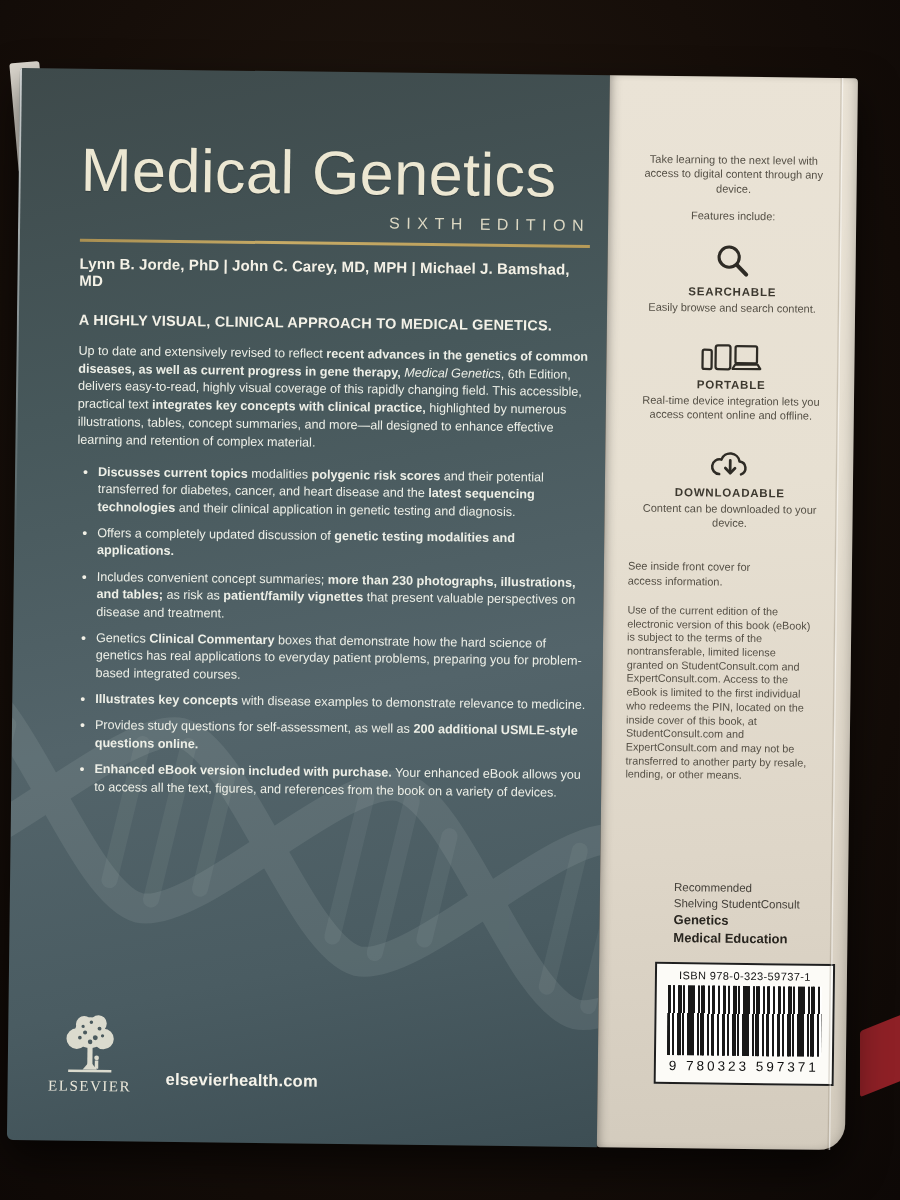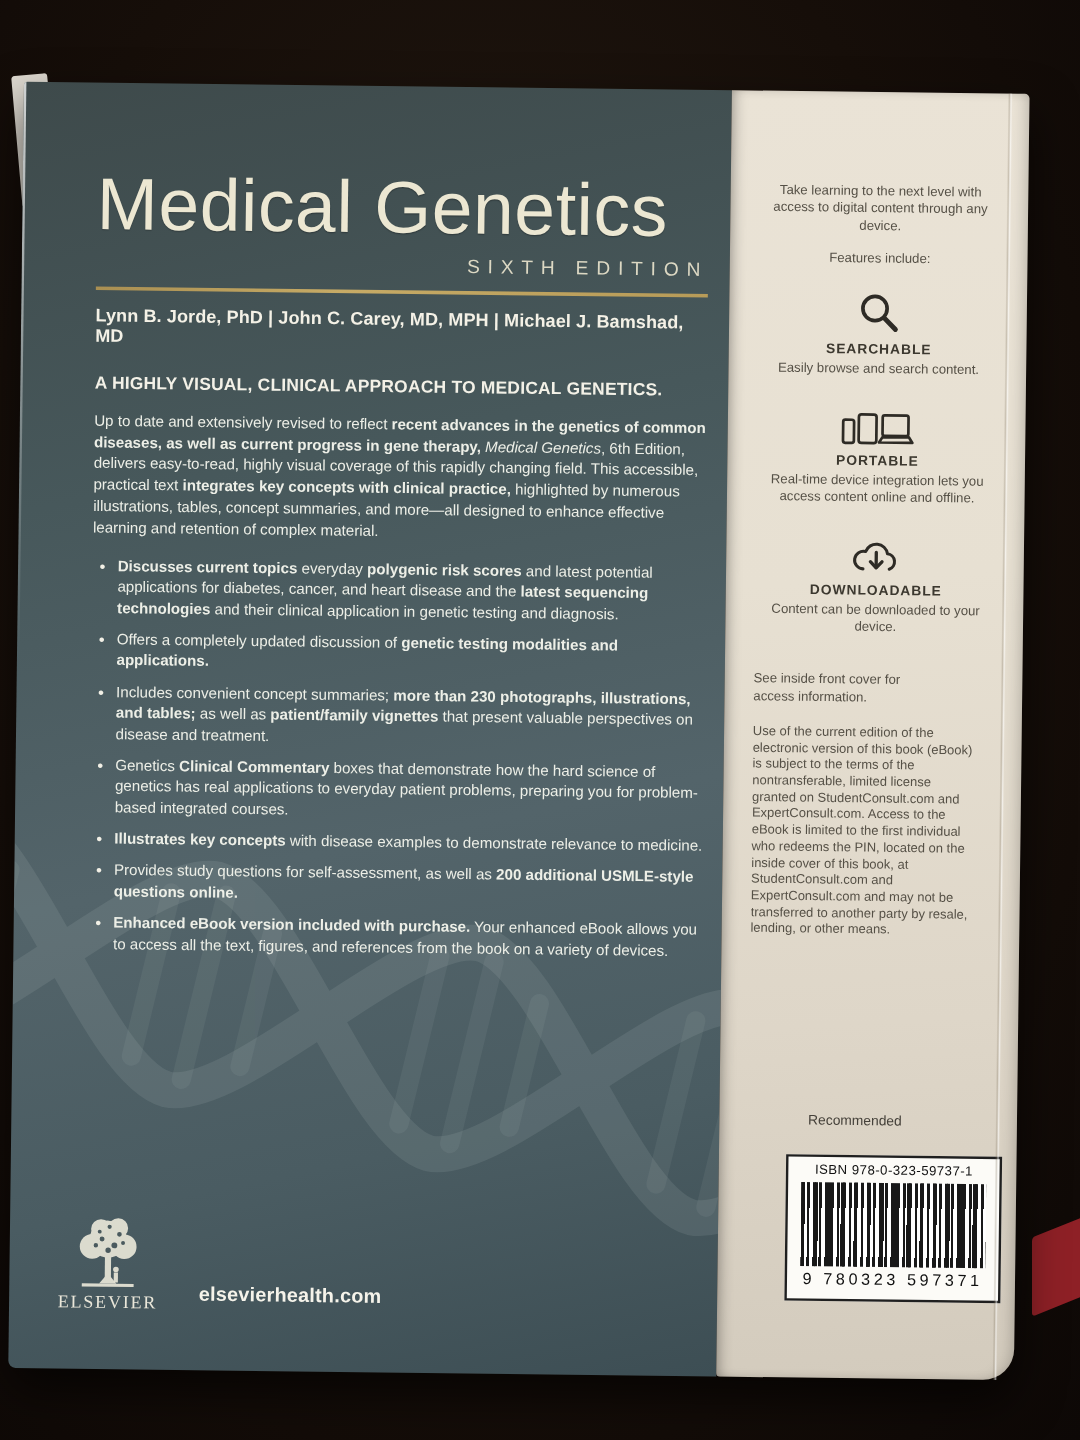--- a/index.html
+++ b/index.html
@@ -87,21 +87,21 @@
   .features-label{margin-top:14px;font-size:11px;color:#555046;}
   .feature{margin-top:18px;}
   .feature .f-icon{display:flex;justify-content:center;align-items:flex-end;height:40px;}
   .feature .f-title{margin-top:6px;font-size:11.5px;font-weight:bold;letter-spacing:0.8px;color:#3c382f;}
   .feature .f-desc{margin-top:3px;font-size:11px;line-height:1.3;color:#555046;}
   .flap-notes{padding:30px 26px 0 24px;text-align:left;}
   .access-note{font-size:11px;line-height:1.3;color:#555046;width:150px;}
   .license{margin-top:16px;font-size:10.8px;line-height:1.27;color:#555046;width:184px;}
 
   .shelving{position:absolute;left:74px;top:804px;line-height:1.35;}
-  .shelf-h{font-size:11.5px;color:#45413a;margin-top:47px;}
+  .shelf-h{font-size:11.5px;color:#45413a;}
   .shelf-cat{font-size:13px;font-weight:bold;color:#28251f;}
 
   .barcode-box{
     position:absolute;left:56px;top:886px;width:180px;height:122px;box-sizing:border-box;
     background:#fcfbf7;border:2px solid #1f1f1f;text-align:center;padding-top:5px;
   }
   .isbn-label{font-size:11px;letter-spacing:0.4px;color:#111;}
   .bars{
     margin:4px 11px 0 11px;height:70px;
     background-image:
@@ -144,23 +144,23 @@
     </svg>
 
     <div class="cover-content">
       <div class="title">Medical Genetics</div>
       <div class="edition">SIXTH EDITION</div>
       <hr class="gold-rule">
       <div class="authors">Lynn B. Jorde, PhD | John C. Carey, MD, MPH | Michael J. Bamshad, MD</div>
       <div class="tagline">A HIGHLY VISUAL, CLINICAL APPROACH TO MEDICAL GENETICS.</div>
       <div class="intro"><span>Up to date and extensively revised to reflect </span><span class="b">recent advances in the genetics of common diseases, as well as current progress in gene therapy,</span><span> </span><span class="i">Medical Genetics</span><span>, 6th Edition, delivers easy-to-read, highly visual coverage of this rapidly changing field. This accessible, practical text </span><span class="b">integrates key concepts with clinical practice,</span><span> highlighted by numerous illustrations, tables, concept summaries, and more—all designed to enhance effective learning and retention of complex material.</span></div>
       <ul class="bullets">
-        <li><span class="b">Discusses current topics</span><span> everyday </span><span class="b">polygenic risk scores</span><span> and latest potential applications for diabetes, cancer, and heart disease and the </span><span class="b">latest sequencing technologies</span><span> and their clinical application in genetic testing and diagnosis.</span></li>
+        <li><span class="b">Discusses current topics</span><span> modalities </span><span class="b">polygenic risk scores</span><span> and their potential transferred for diabetes, cancer, and heart disease and the </span><span class="b">latest sequencing technologies</span><span> and their clinical application in genetic testing and diagnosis.</span></li>
         <li><span>Offers a completely updated discussion of </span><span class="b">genetic testing modalities and applications.</span></li>
-        <li><span>Includes convenient concept summaries; </span><span class="b">more than 230 photographs, illustrations, and tables;</span><span> as well as </span><span class="b">patient/family vignettes</span><span> that present valuable perspectives on disease and treatment.</span></li>
+        <li><span>Includes convenient concept summaries; </span><span class="b">more than 230 photographs, illustrations, and tables;</span><span> as risk as </span><span class="b">patient/family vignettes</span><span> that present valuable perspectives on disease and treatment.</span></li>
         <li><span>Genetics </span><span class="b">Clinical Commentary</span><span> boxes that demonstrate how the hard science of genetics has real applications to everyday patient problems, preparing you for problem-based integrated courses.</span></li>
         <li><span class="b">Illustrates key concepts</span><span> with disease examples to demonstrate relevance to medicine.</span></li>
         <li><span>Provides study questions for self-assessment, as well as </span><span class="b">200 additional USMLE-style questions online.</span></li>
         <li><span class="b">Enhanced eBook version included with purchase.</span><span> Your enhanced eBook allows you to access all the text, figures, and references from the book on a variety of devices.</span></li>
       </ul>
     </div>
 
     <div class="cover-footer">
       <div class="elsevier-block">
         <svg width="72" height="64" viewBox="0 0 70 62">

